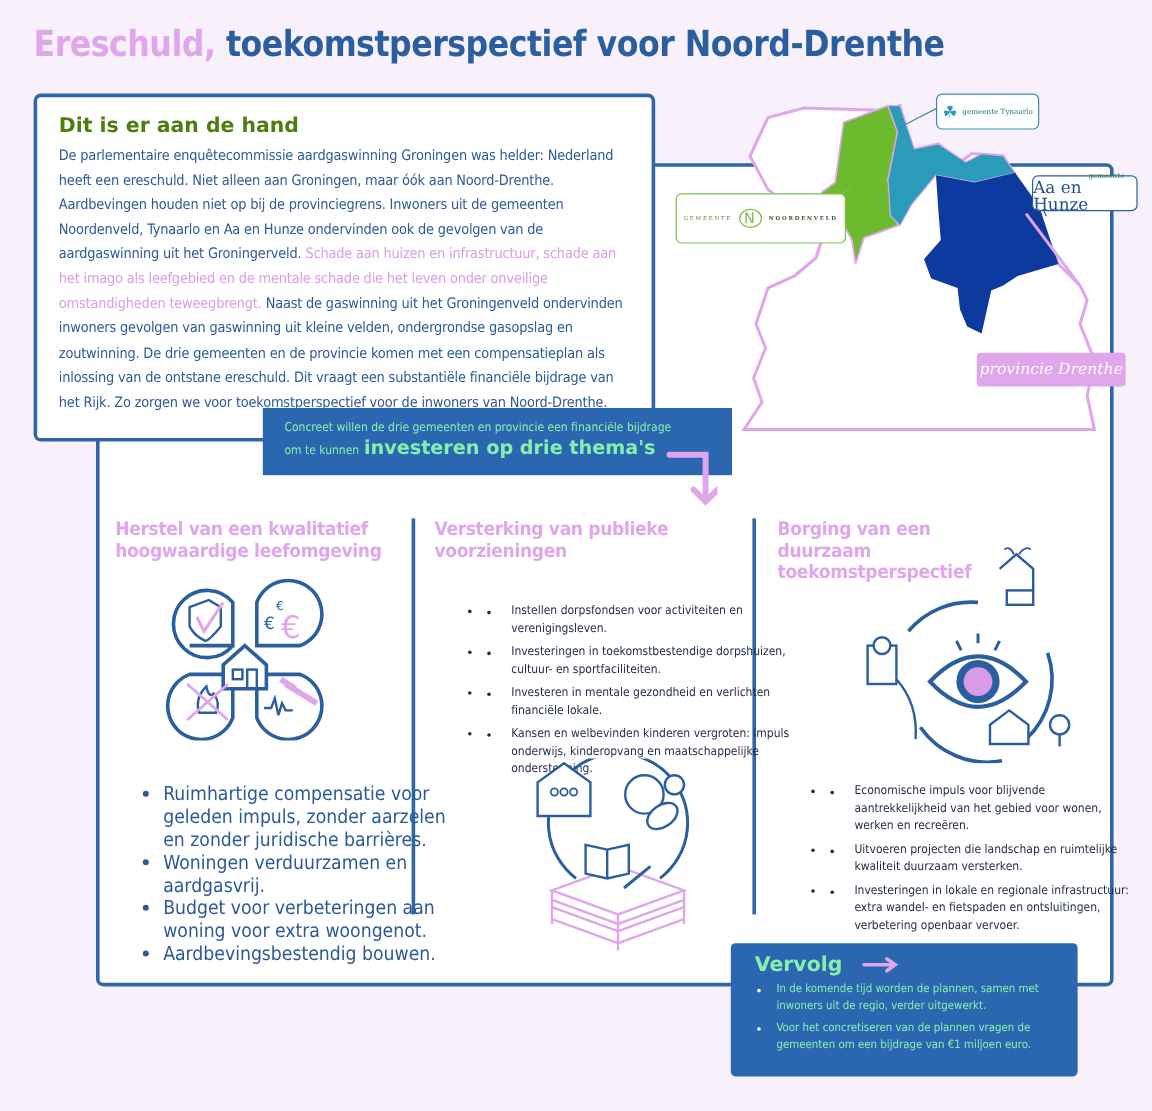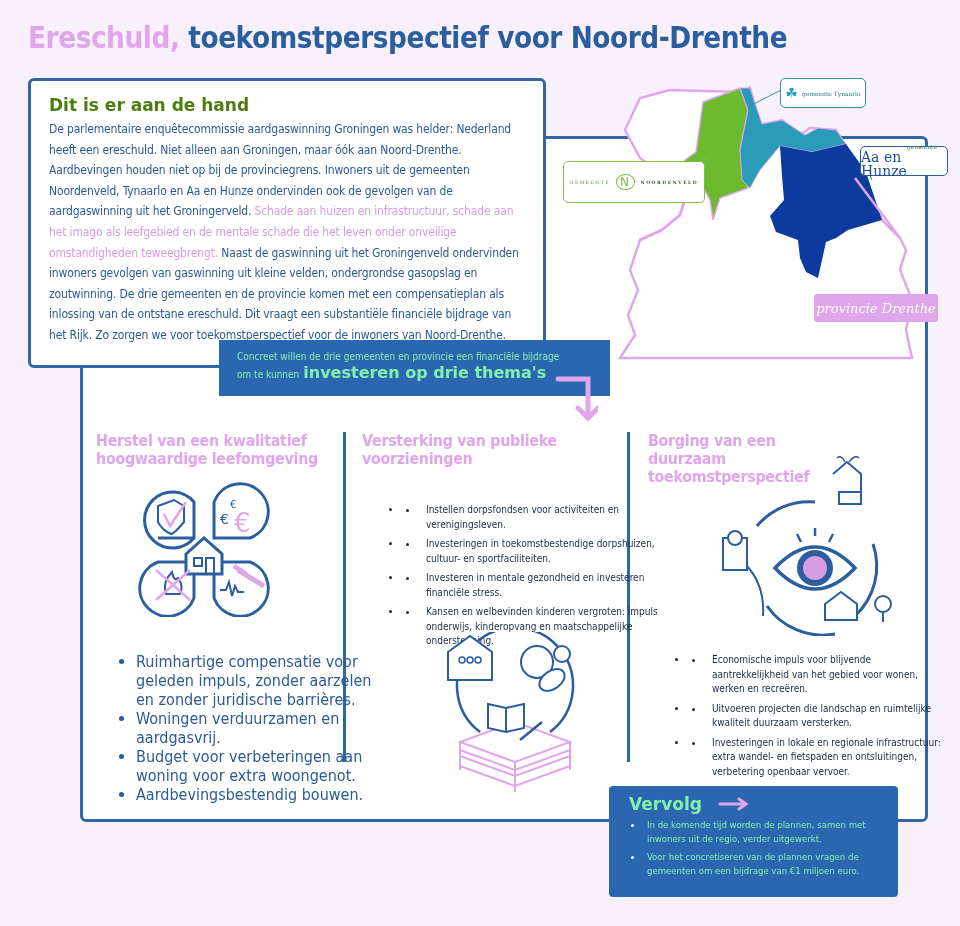--- a/index.html
+++ b/index.html
@@ -190,21 +190,21 @@
   <li>Budget voor verbeteringen aan woning voor extra woongenot.</li>
   <li>Aardbevingsbestendig bouwen.</li>
 </ul>
 
 <div class="col col2">
   <h3>Versterking van publieke voorzieningen</h3>
 </div>
 <ul class="list2 col" style="top:487px;left:362px;width:260px;">
   <li>Instellen dorpsfondsen voor activiteiten en verenigingsleven.</li>
   <li>Investeringen in toekomstbestendige dorpshuizen, cultuur- en sportfaciliteiten.</li>
-  <li>Investeren in mentale gezondheid en investeren financiële stress.</li>
+  <li>Investeren in mentale gezondheid en verlichten financiële lokale.</li>
   <li>Kansen en welbevinden kinderen vergroten: impuls onderwijs, kinderopvang en maatschappelijke ondersteuning.</li>
 </ul>
 <svg class="icon2" viewBox="0 0 150 165">
   <g fill="none" stroke="#e0a6ec" stroke-width="2">
     <path d="M20 110 L75 90 L130 110 L75 130 Z"></path>
       <path d="M20 110 L20 118 L75 138 L130 118 L130 110"></path>
     <path d="M20 124 L75 144 L130 124"></path>
       <path d="M20 118 L20 128 M130 118 L130 128"></path>
     <path d="M20 134 L75 154 L130 134"></path>
       <path d="M20 128 L20 138 M130 128 L130 138 M75 130 L75 160"></path>

